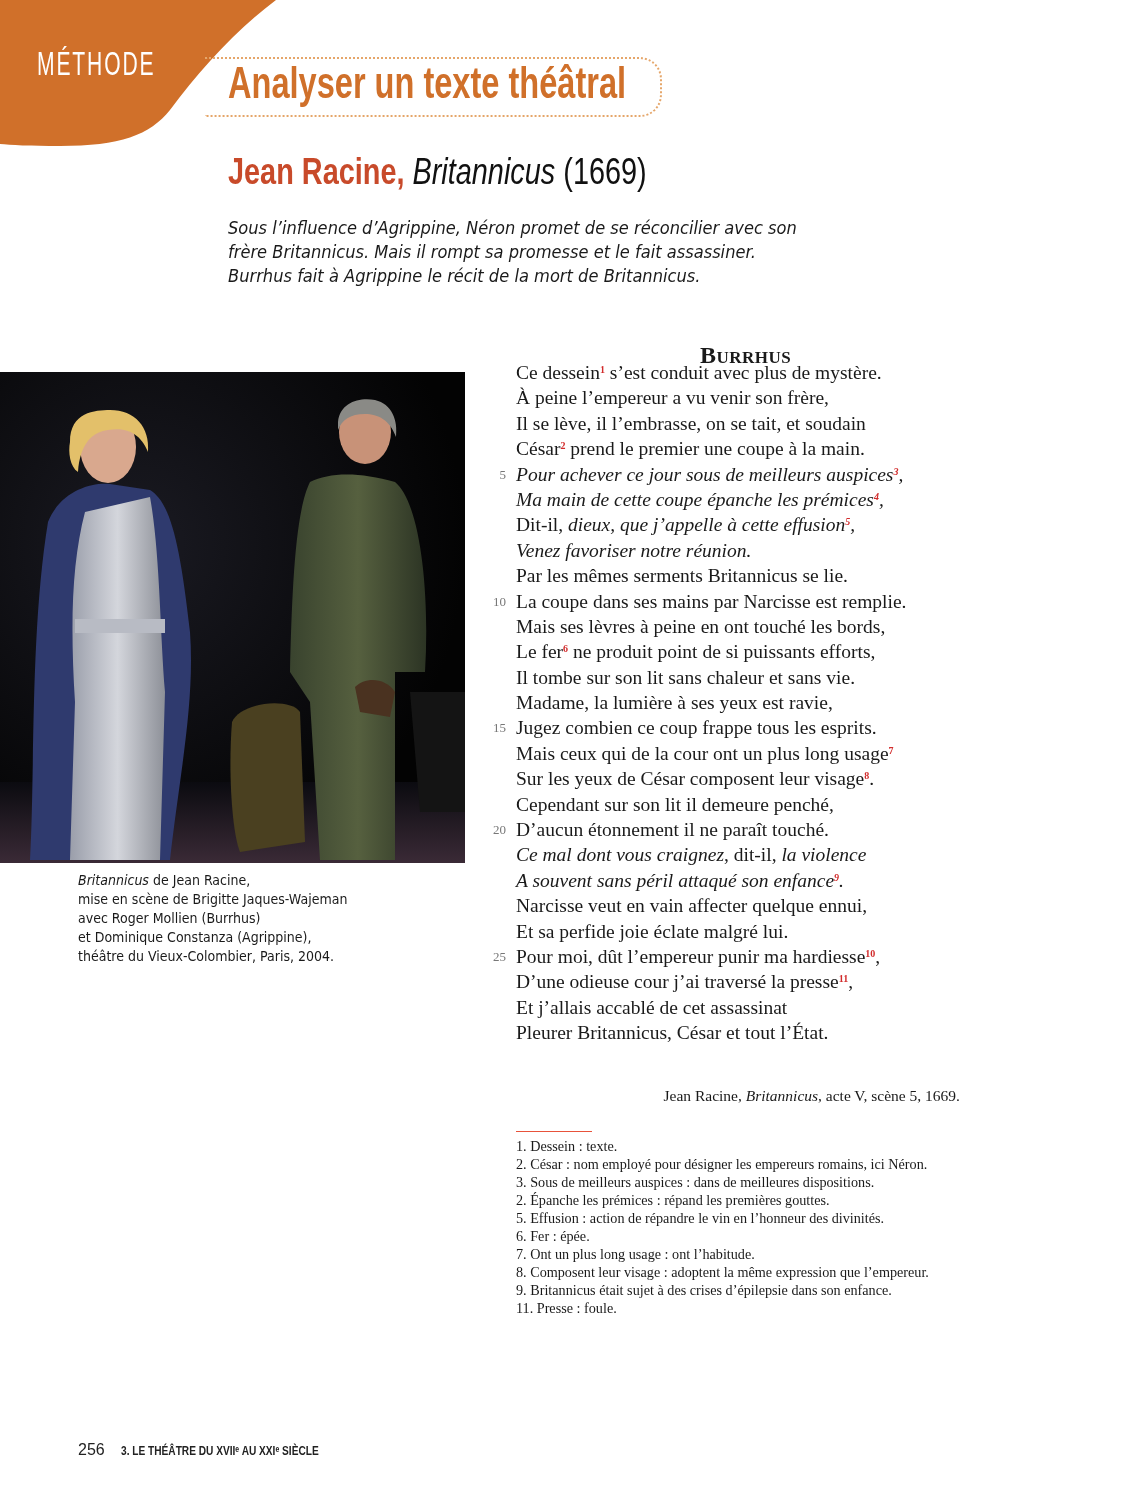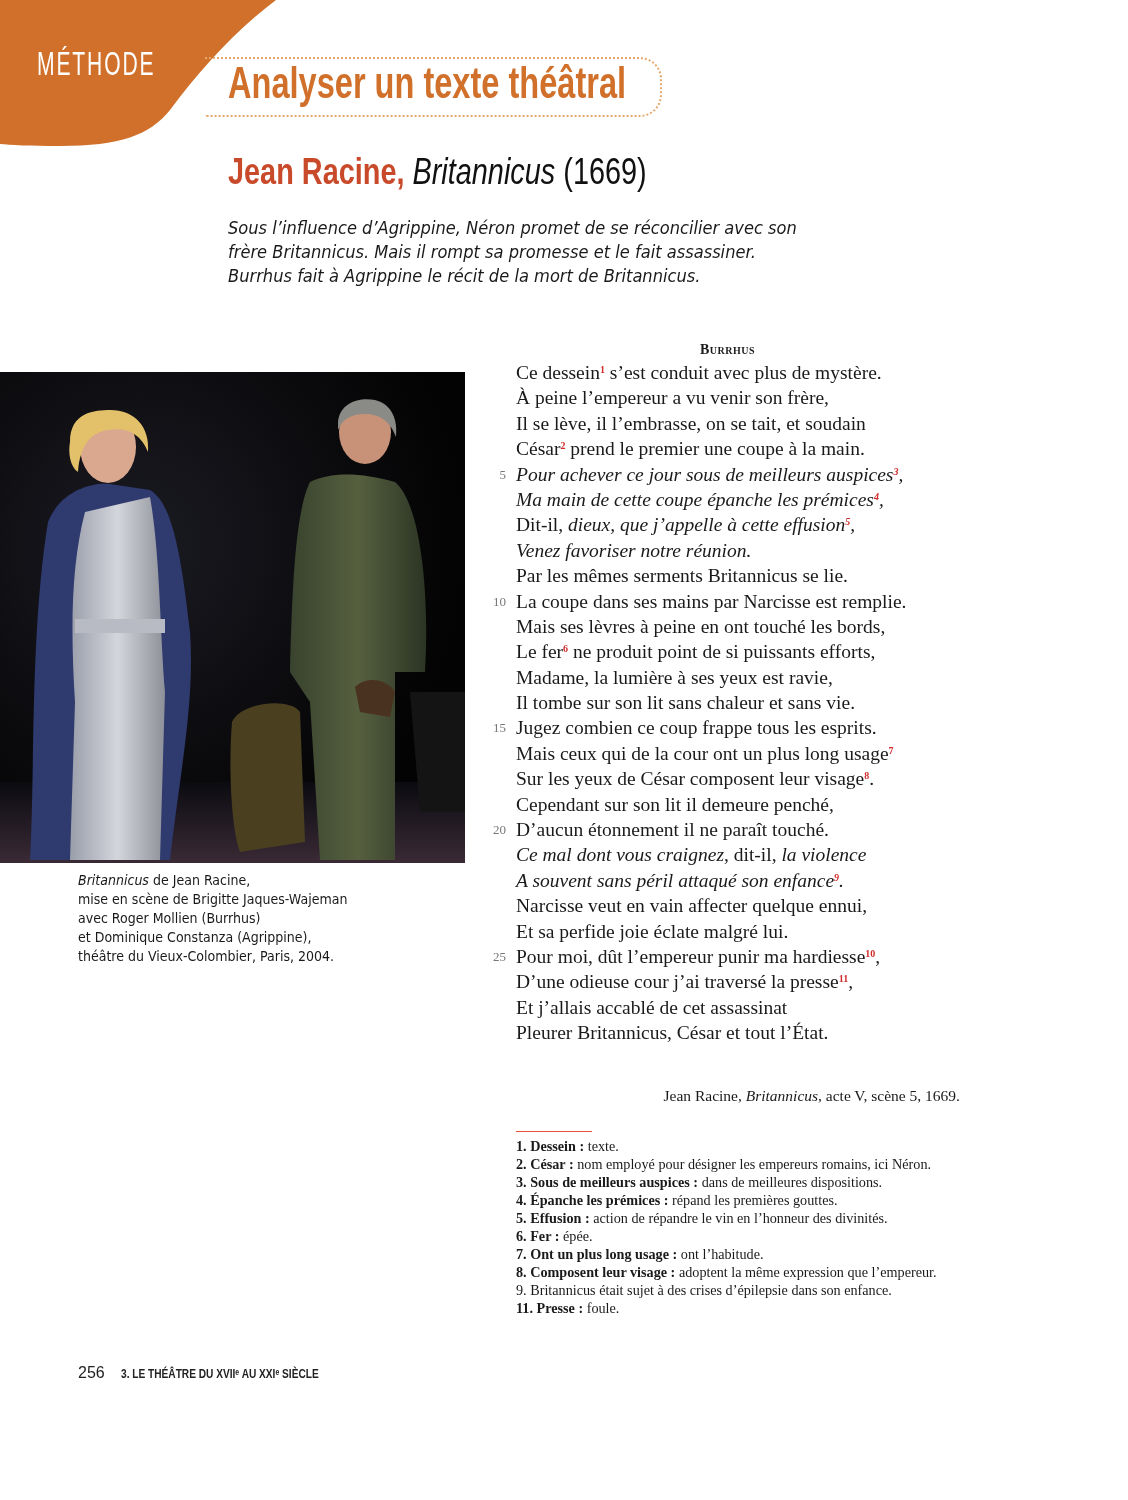--- a/index.html
+++ b/index.html
@@ -16,36 +16,36 @@
   .work-title .name { color: #111; font-style: italic; }
   .work-title .year { color: #111; }
 
   .intro { position: absolute; left: 228px; top: 216px; width: 600px; font-family: "DejaVu Sans", sans-serif; font-style: italic; font-size: 17.5px; line-height: 24px; color: #1a1a1a; transform: scaleX(0.93); transform-origin: left top; }
   .intro div { white-space: nowrap; }
 
   .photo { position: absolute; left: 0; top: 372px; width: 465px; height: 491px; overflow: hidden; background: #050505; }
   .caption { position: absolute; left: 78px; top: 871px; font-family: "DejaVu Sans", sans-serif; font-size: 14px; line-height: 19px; color: #1a1a1a; transform: scaleX(0.9); transform-origin: left top; }
   .caption div { white-space: nowrap; }
 
-  .speaker { position: absolute; left: 700px; top: 342px; font-family: "Liberation Serif", serif; font-weight: bold; font-size: 14px; font-variant: small-caps; letter-spacing: 0.5px; color: #1a1a1a; }
+  .speaker { position: absolute; left: 700px; top: 342px; font-family: "Liberation Serif", serif; font-weight: bold; font-size: 24px; font-variant: small-caps; letter-spacing: 0.5px; color: #1a1a1a; }
   .verse { position: absolute; left: 460px; top: 360px; width: 520px; }
   .vline { position: relative; height: 25.4px; line-height: 25.4px; font-size: 19.5px; white-space: nowrap; }
   .vline .num { position: absolute; left: 0; width: 46px; text-align: right; font-size: 13px; color: #777; font-family: "Liberation Serif", serif; }
   .vline .txt { position: absolute; left: 56px; }
   .vline i { font-style: italic; }
   sup.fn { color: #d22b2b; font-size: 10px; font-weight: bold; vertical-align: 6px; line-height: 0; }
 
   .source { position: absolute; right: 168px; top: 1087px; font-size: 15.5px; white-space: nowrap; margin-left: 44px; }
   .source i { font-style: italic; }
 
   .fn-rule { position: absolute; left: 516px; top: 1131px; width: 76px; height: 0; border-top: 1.5px solid #e8523a; }
   .notes { position: absolute; left: 516px; top: 1137px; width: 440px; font-size: 14.2px; line-height: 18px; }
-  .notes .note b { font-weight: bold; }
-
-  .footer { position: absolute; left: 78px; top: 1364px; font-family: "Liberation Sans", sans-serif; white-space: nowrap; }
+  .notes .note b { font-weight: normal; }
+
+  .footer { position: absolute; left: 78px; top: 1441px; font-family: "Liberation Sans", sans-serif; white-space: nowrap; }
   .footer .page { font-size: 16px; color: #222; }
   .footer .chapter { display: inline-block; margin-left: 12px; font-size: 13px; font-weight: bold; color: #222; transform: scaleX(0.78); transform-origin: left center; }
 </style>
 </head>
 <body>
 
 <svg class="blob" viewBox="0 0 290 150" preserveAspectRatio="none">
   <path d="M0,0 L276,0 C236,30 200,70 170,110 C150,135 120,146 60,146 C30,146 10,145 0,144 Z" fill="#d0702a"></path>
 </svg>
 <div class="methode-label">MÉTHODE</div>
@@ -163,25 +163,25 @@
     <div class="vline">
       <span class="num"></span>
       <span class="txt"><span>Mais ses lèvres à peine en ont touché les bords,</span></span>
     </div>
     <div class="vline">
       <span class="num"></span>
       <span class="txt"><span>Le fer<sup class="fn">6</sup> ne produit point de si puissants efforts,</span></span>
     </div>
     <div class="vline">
       <span class="num"></span>
+      <span class="txt"><span>Il tombe sur son lit sans chaleur et sans vie.</span></span>
+    </div>
+    <div class="vline">
+      <span class="num"></span>
       <span class="txt"><span>Madame, la lumière à ses yeux est ravie,</span></span>
-    </div>
-    <div class="vline">
-      <span class="num"></span>
-      <span class="txt"><span>Il tombe sur son lit sans chaleur et sans vie.</span></span>
     </div>
     <div class="vline">
       <span class="num">15</span>
       <span class="txt"><span>Jugez combien ce coup frappe tous les esprits.</span></span>
     </div>
     <div class="vline">
       <span class="num"></span>
       <span class="txt"><span>Mais ceux qui de la cour ont un plus long usage<sup class="fn">7</sup></span></span>
     </div>
     <div class="vline">
@@ -232,21 +232,21 @@
 
 <div class="source">
   <span>Jean Racine, </span><i>Britannicus</i><span>, acte V, scène 5, 1669.</span>
 </div>
 
 <div class="fn-rule"></div>
 <div class="notes" id="notes">
     <div class="note"><b>1. Dessein :</b><span> texte.</span></div>
     <div class="note"><b>2. César :</b><span> nom employé pour désigner les empereurs romains, ici Néron.</span></div>
     <div class="note"><b>3. Sous de meilleurs auspices :</b><span> dans de meilleures dispositions.</span></div>
-    <div class="note"><b>4. Épanche les prémices :</b><span> répand les premières gouttes.</span></div>
+    <div class="note"><b>2. Épanche les prémices :</b><span> répand les premières gouttes.</span></div>
     <div class="note"><b>5. Effusion :</b><span> action de répandre le vin en l’honneur des divinités.</span></div>
     <div class="note"><b>6. Fer :</b><span> épée.</span></div>
     <div class="note"><b>7. Ont un plus long usage :</b><span> ont l’habitude.</span></div>
     <div class="note"><b>8. Composent leur visage :</b><span> adoptent la même expression que l’empereur.</span></div>
     <div class="note"><span>9. Britannicus était sujet à des crises d’épilepsie dans son enfance.</span></div>
     <div class="note"><b>11. Presse :</b><span> foule.</span></div>
   </div>
 
 <div class="footer">
   <span class="page">256</span>

